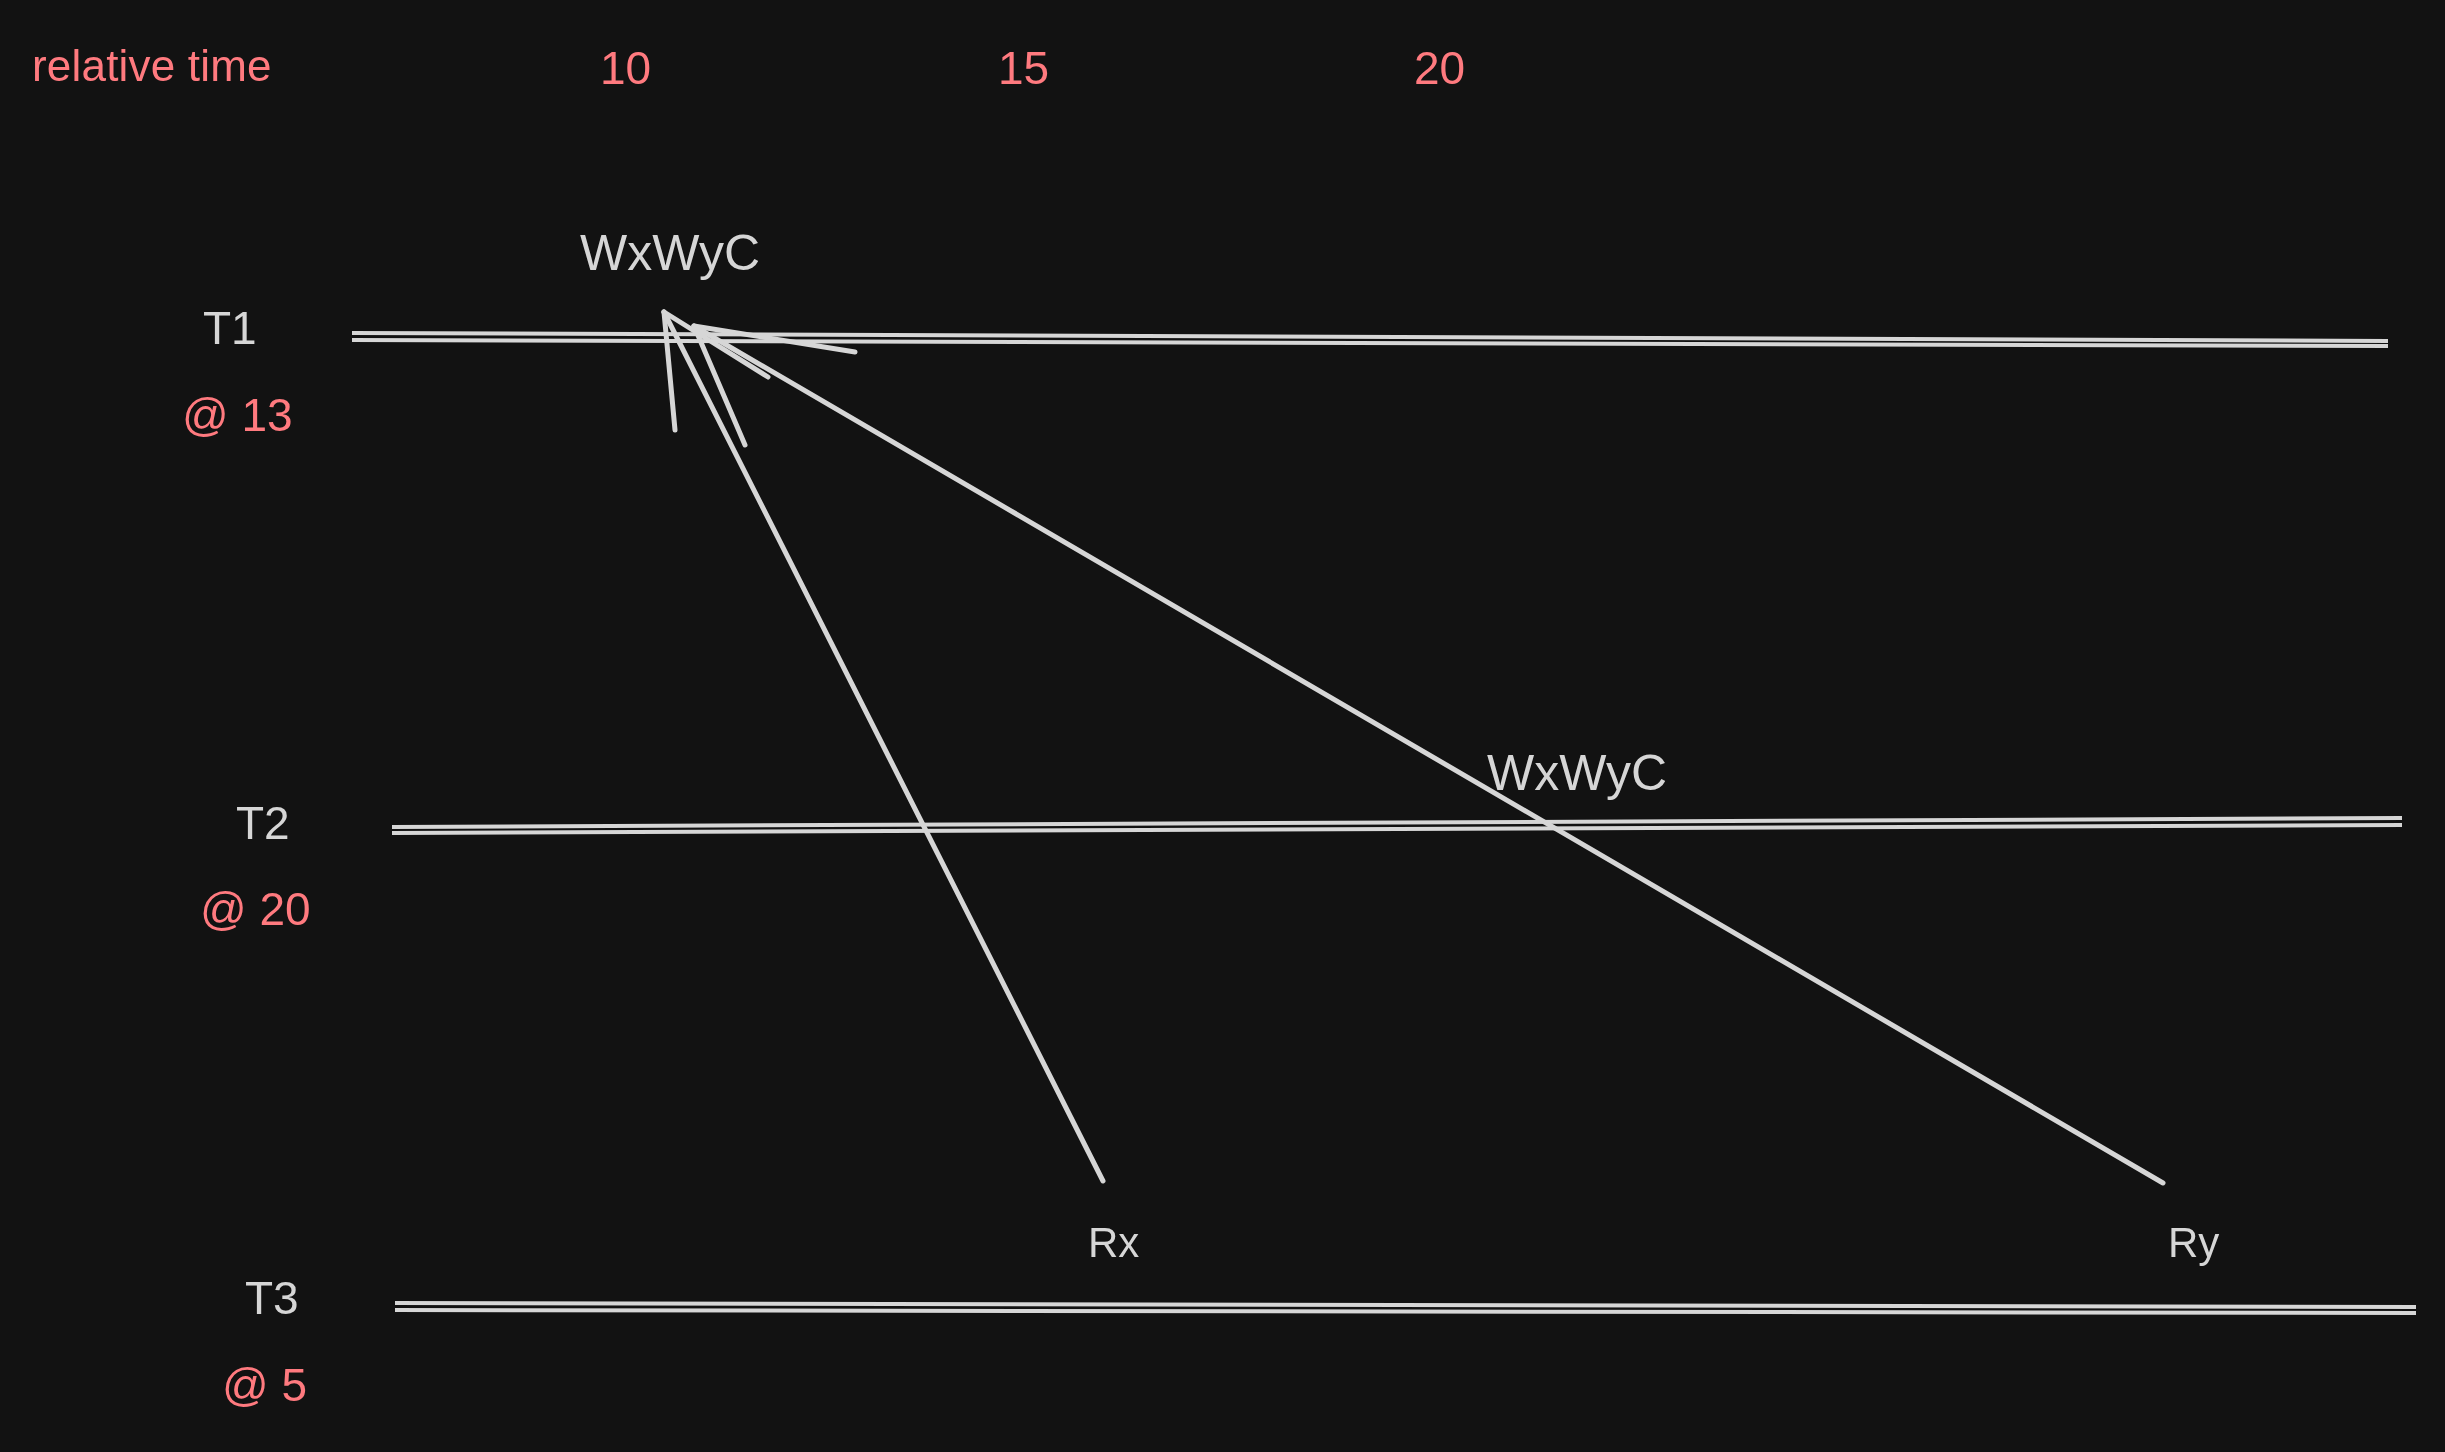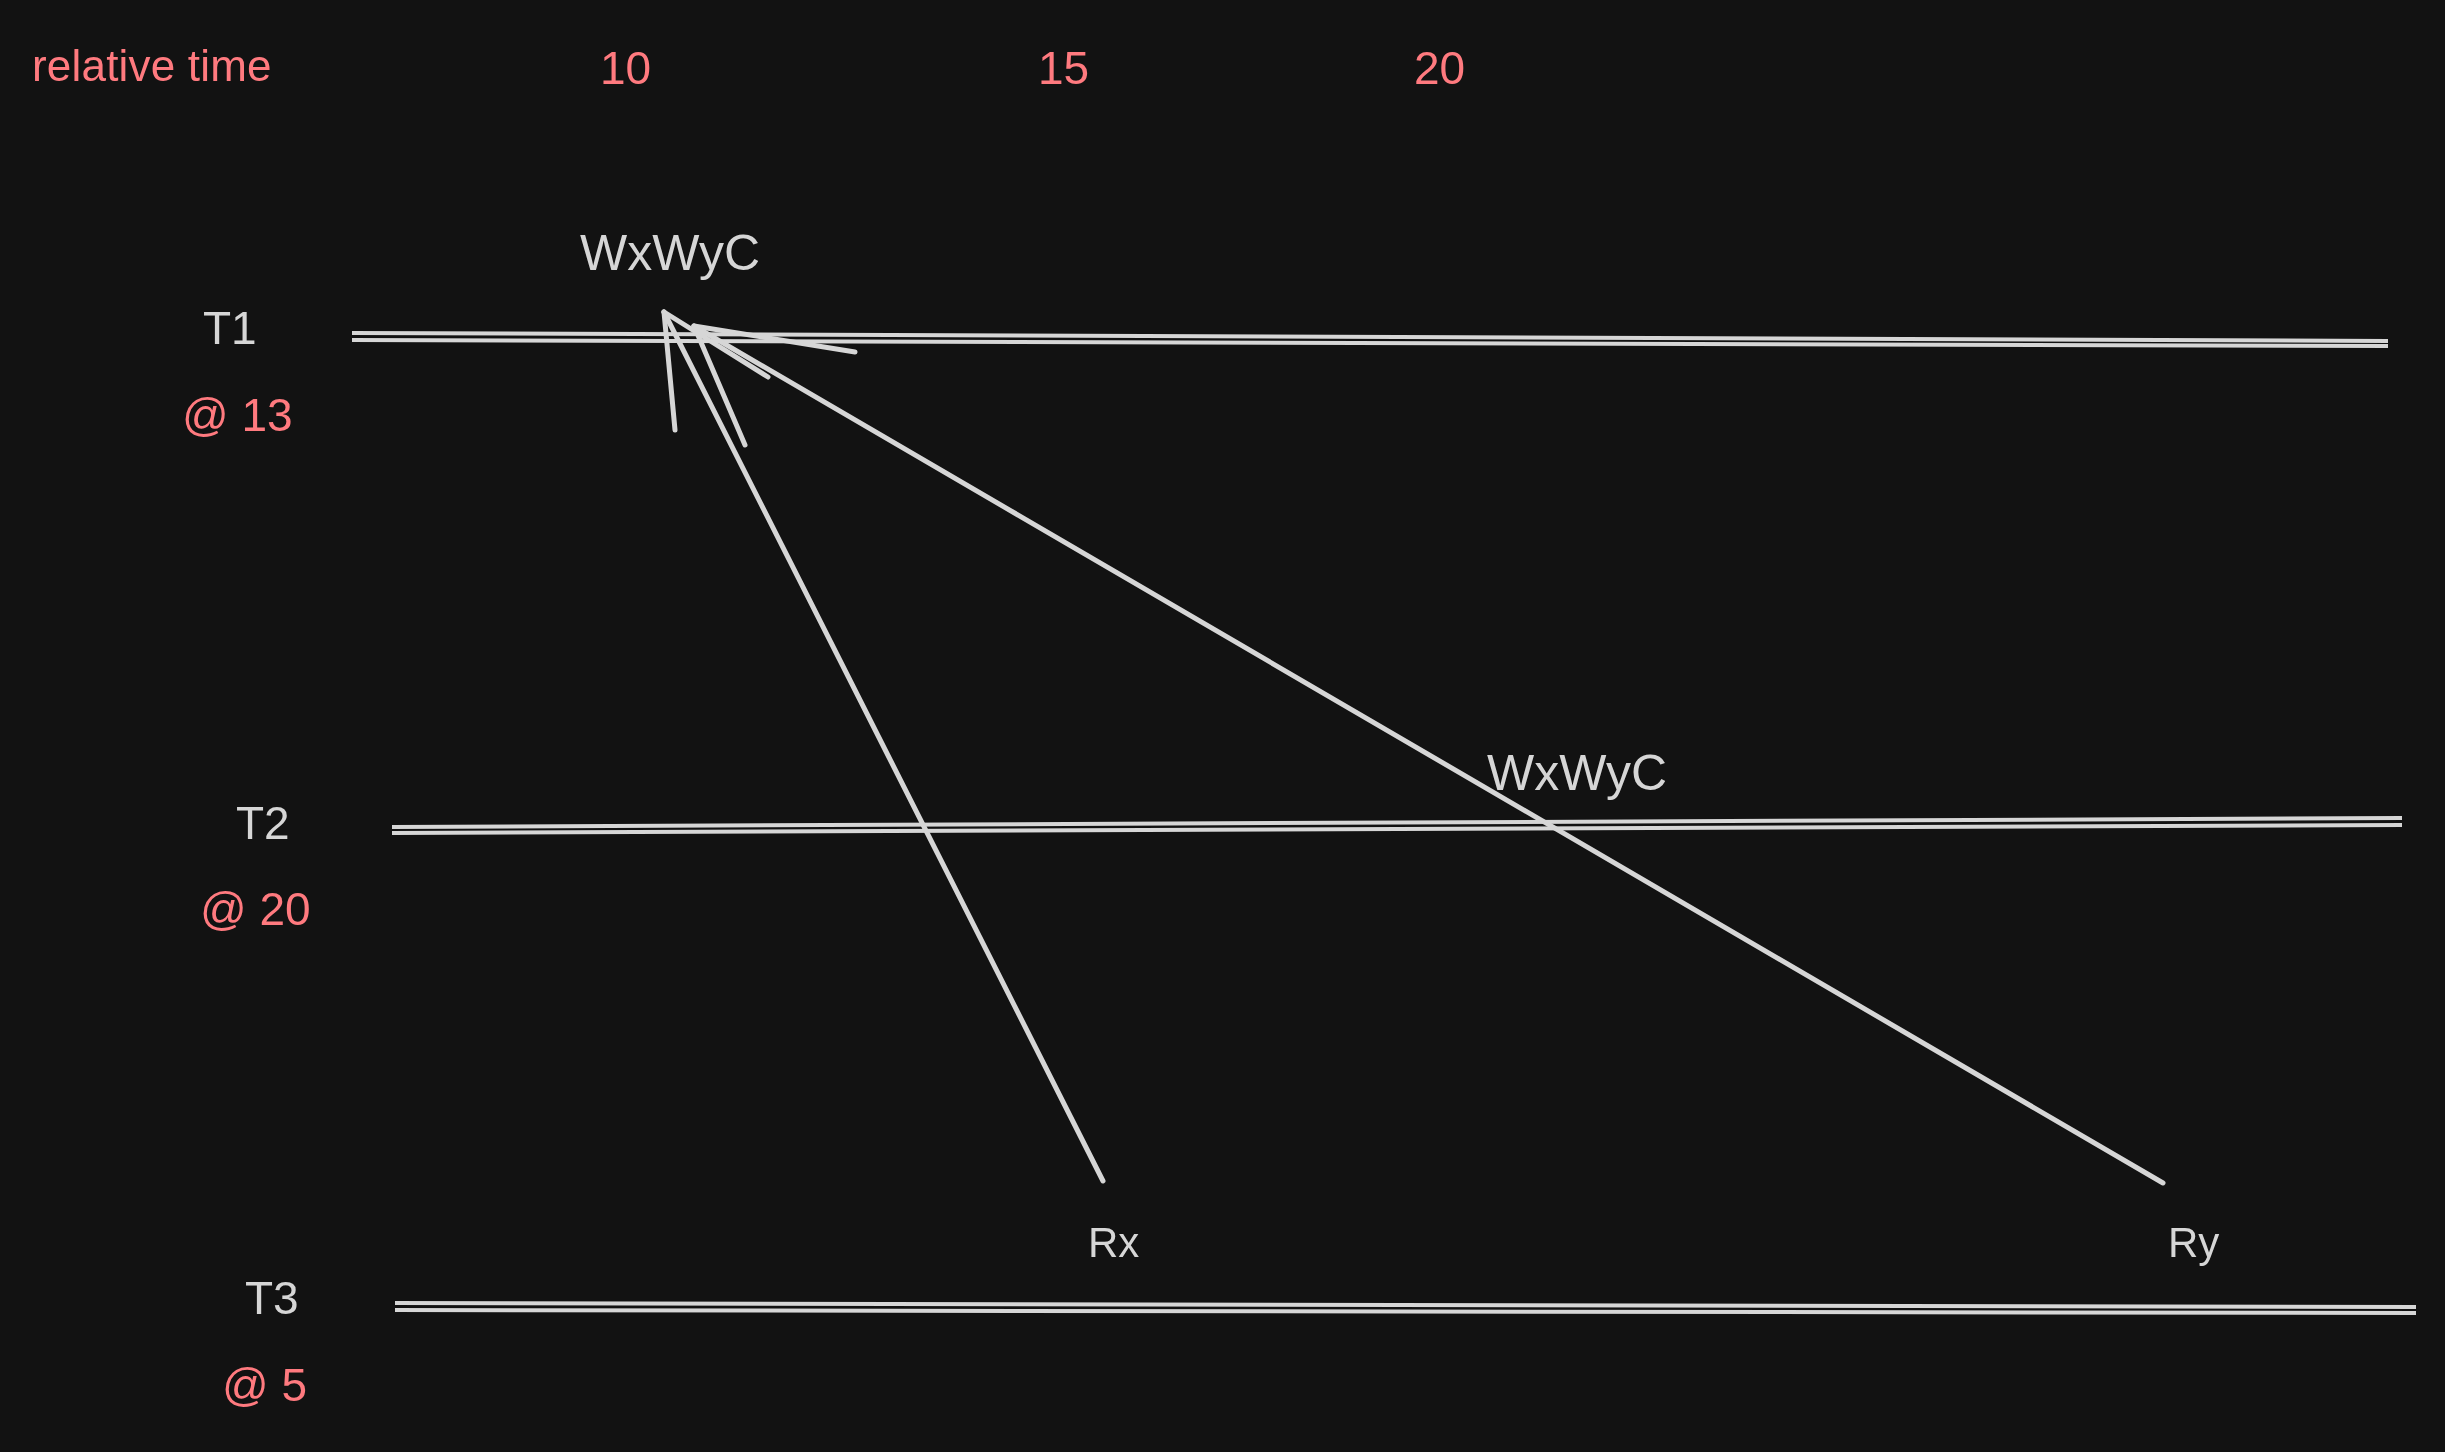--- a/index.html
+++ b/index.html
@@ -90,21 +90,21 @@
       <line x1="2163" y1="1183" x2="694" y2="326" stroke="#D6D6D6" stroke-width="5" stroke-linecap="round"></line>
       <line x1="694" y1="326" x2="745" y2="445" stroke="#D6D6D6" stroke-width="5" stroke-linecap="round"></line>
       <line x1="694" y1="326" x2="855" y2="352" stroke="#D6D6D6" stroke-width="5" stroke-linecap="round"></line>
     </g>
 
   </svg>
 
   <div class="txt axis-title time-accent" style="left:32px; top:44px;">relative time</div>
 
   <div class="txt tick-label time-accent" style="left:600px; top:45px;">10</div>
-  <div class="txt tick-label time-accent" style="left:1038px; top:45px;">15</div>
+  <div class="txt tick-label time-accent" style="left:998px; top:45px;">15</div>
   <div class="txt tick-label time-accent" style="left:1414px; top:45px;">20</div>
 
   <div class="txt track-name line-white" style="left:203px; top:305px;">T1</div>
   <div class="txt track-at time-accent" style="left:182px; top:392px;">@ 13</div>
 
   <div class="txt track-name line-white" style="left:236px; top:800px;text-align:right;">T2</div>
   <div class="txt track-at time-accent" style="left:200px; top:886px;">@ 20</div>
 
   <div class="txt track-name line-white" style="left:245px; top:1275px;">T3</div>
   <div class="txt track-at time-accent" style="left:222px; top:1362px;">@ 5</div>

